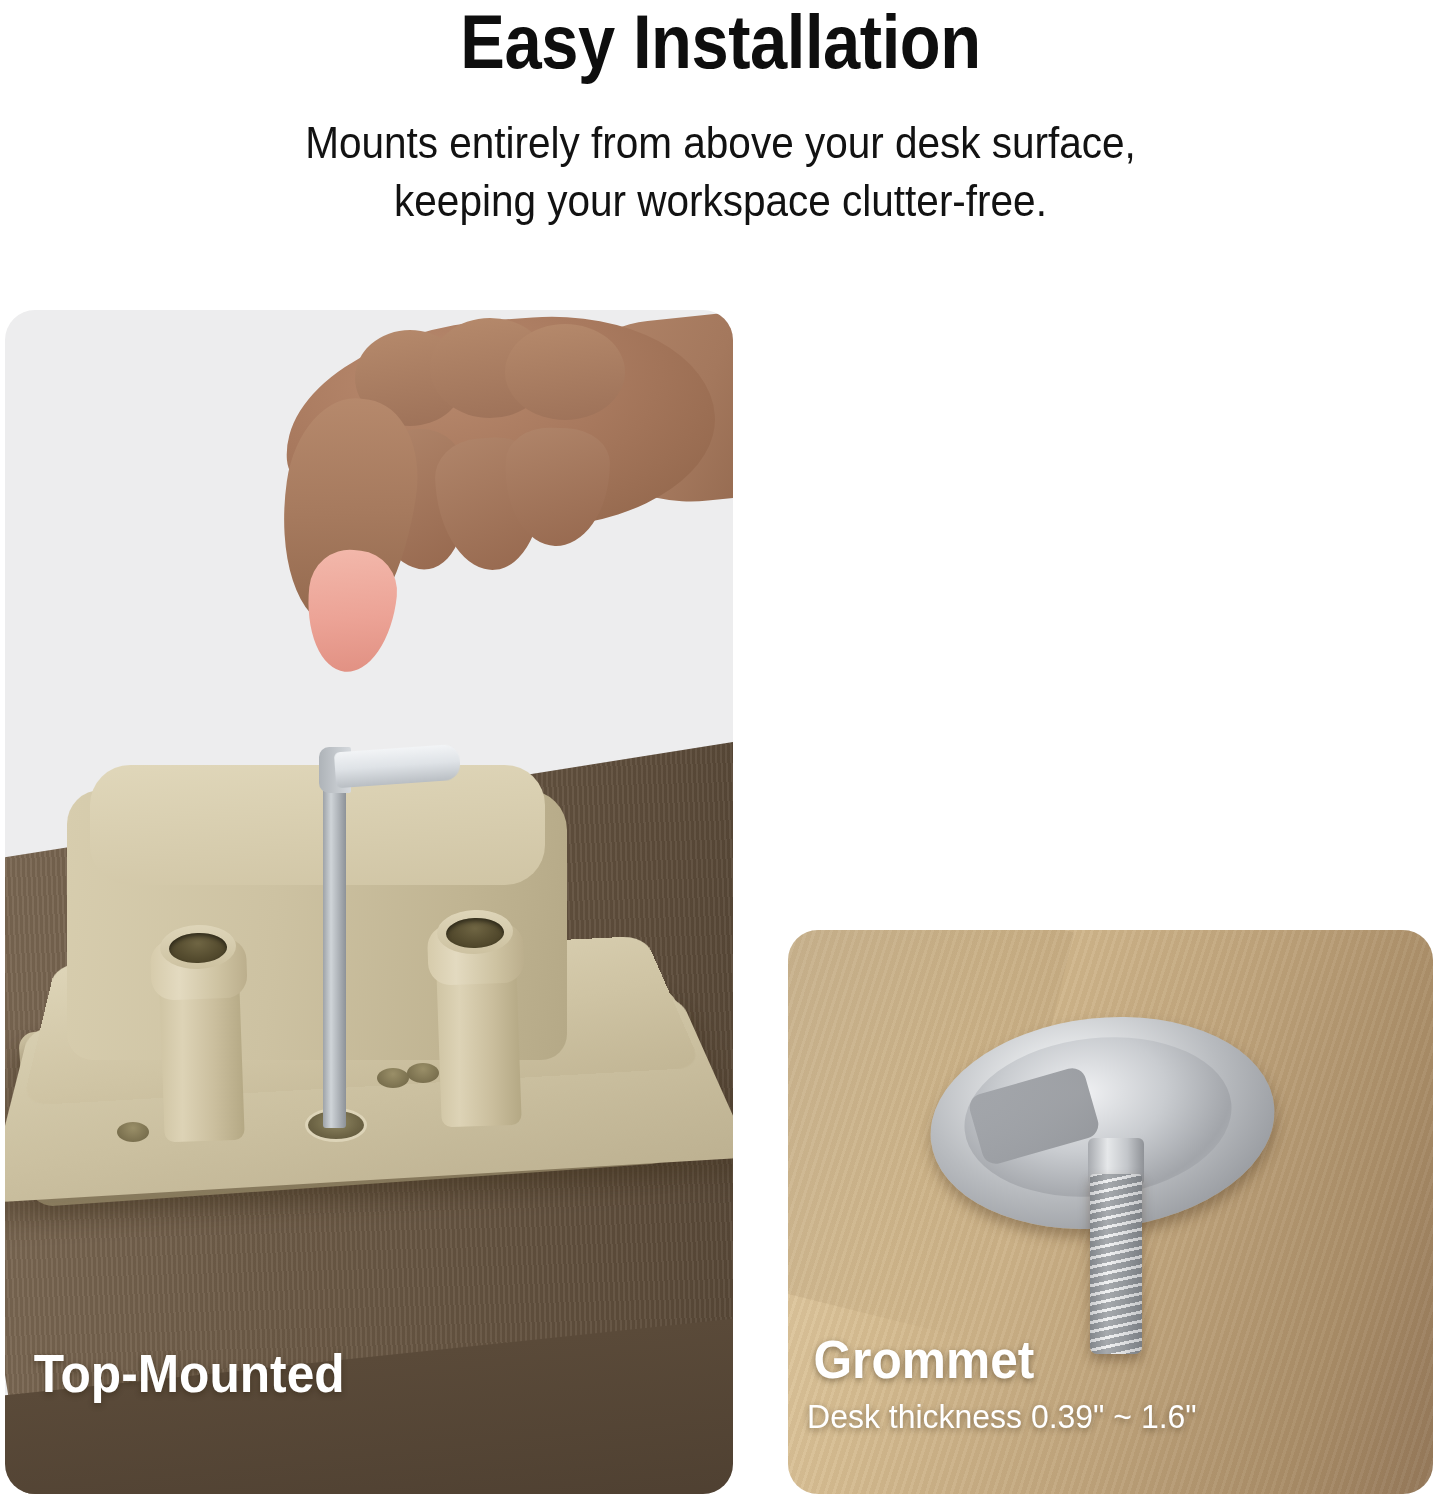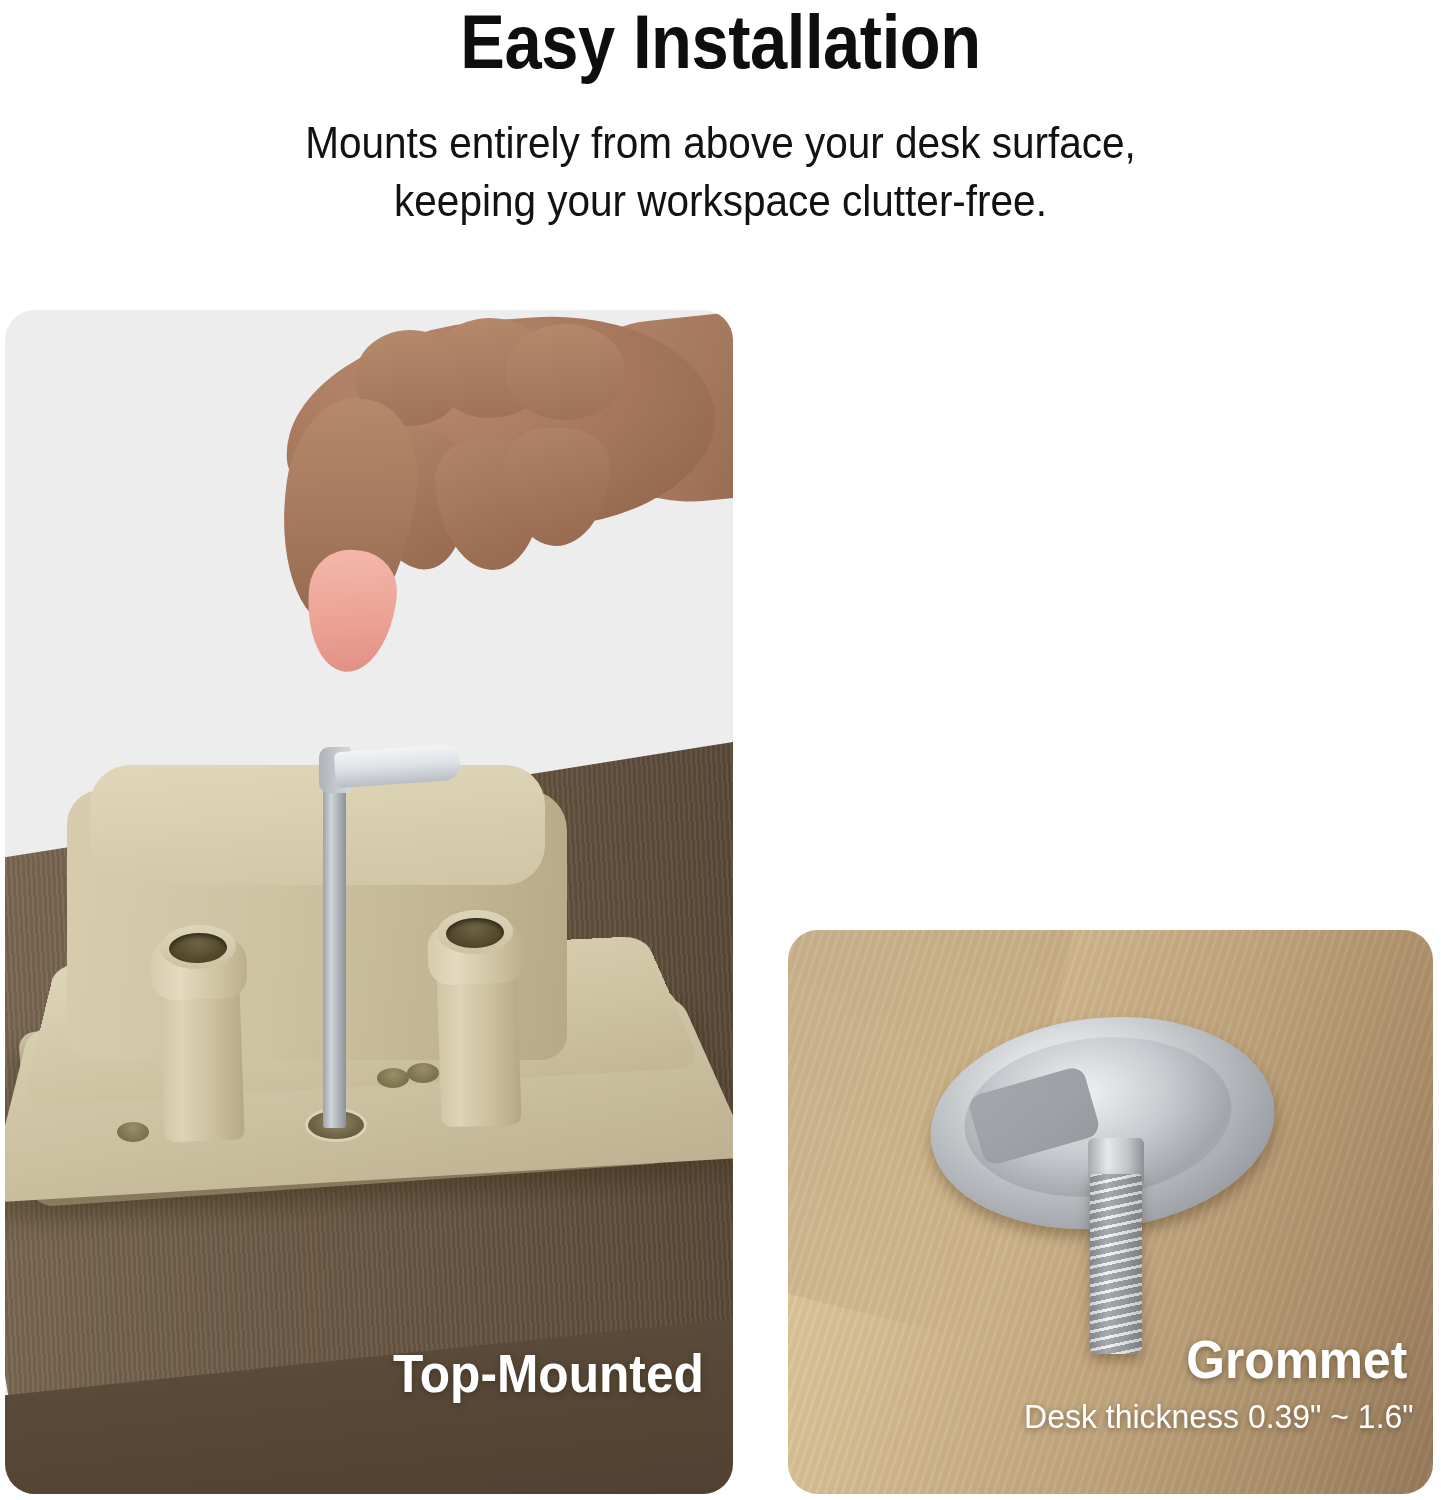--- a/index.html
+++ b/index.html
@@ -323,21 +323,21 @@
     position:absolute; left:302px; top:244px; width:52px; height:180px;
     background:
       repeating-linear-gradient(168deg, rgba(255,255,255,.55) 0 3px, rgba(120,125,130,.55) 3px 9px),
       linear-gradient(90deg,#8d9095 0%,#dfe1e3 32%,#b5b8bc 66%,#7e8186 100%);
     border-radius:4px 4px 7px 7px;
     box-shadow:0 6px 12px rgba(60,40,20,.35);
   }
 
   
   .cap-overlay{
-    position:absolute; left:0; right:0; text-align:right; color:#ffffff;
+    position:absolute; left:0; right:8px; text-align:left; color:#ffffff;
     text-shadow:0 2px 7px rgba(40,28,12,.45);
   }
   .cap-title-white{
     font-size:54px; font-weight:700; line-height:62px;
     transform:scaleX(0.92); transform-origin:center;
   }
   .cap-sub-white{
     font-size:34px; font-weight:400; line-height:44px; margin-top:4px;
     transform:scaleX(0.94); transform-origin:center;
   }

